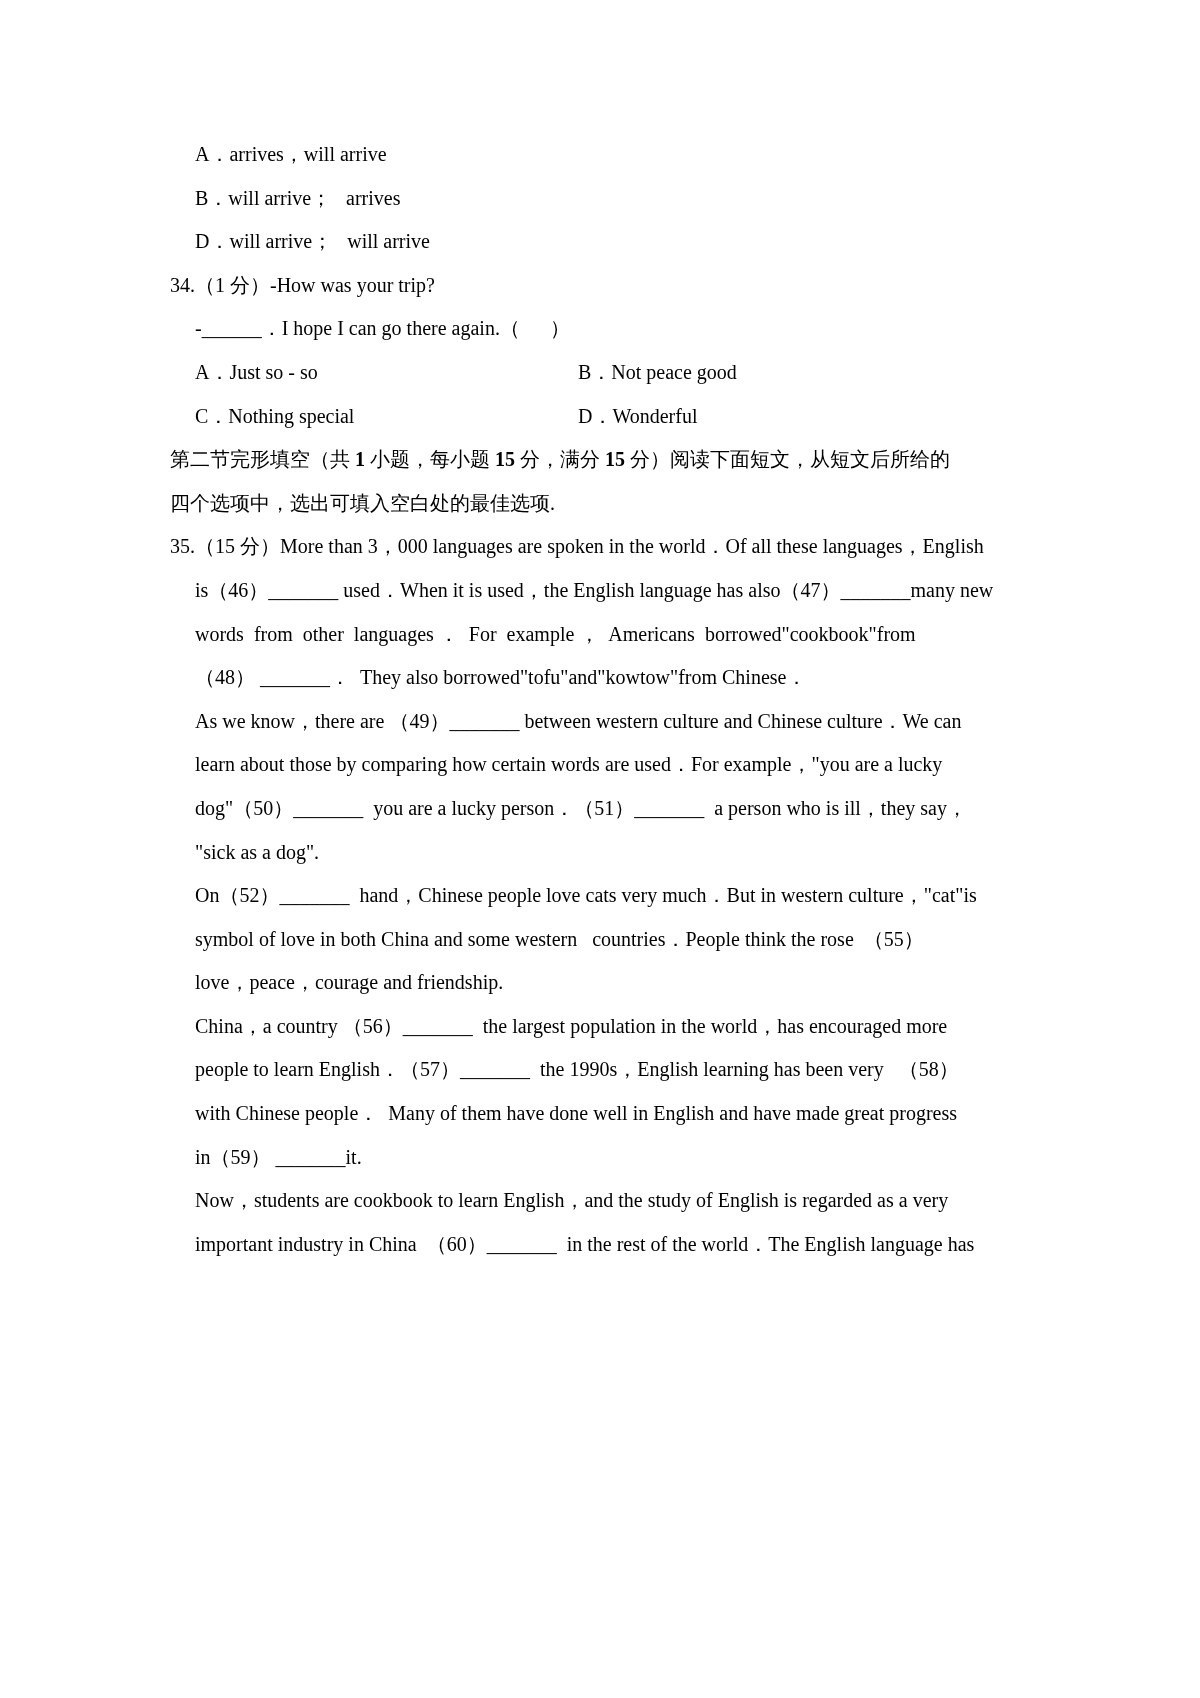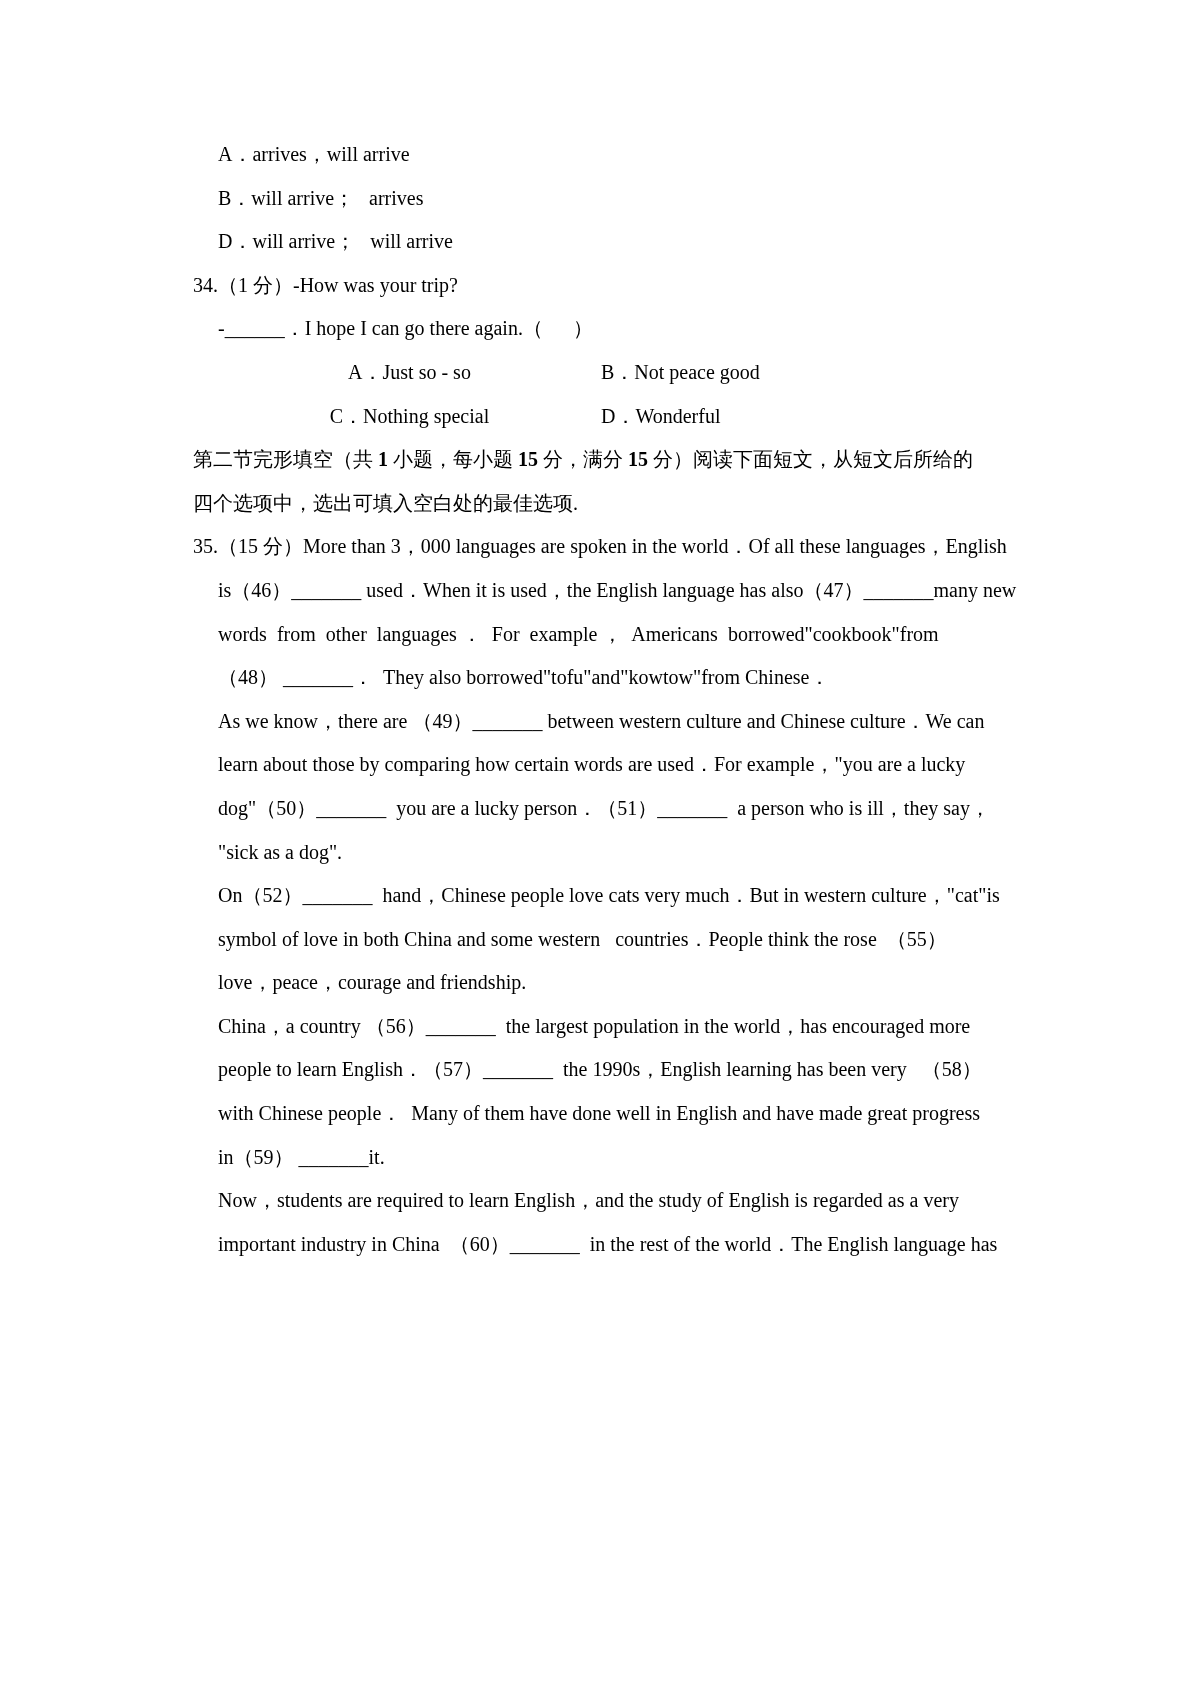--- a/index.html
+++ b/index.html
@@ -11,29 +11,28 @@
     font-family: "Liberation Serif", "DejaVu Serif", serif;
     font-size: 20px;
     position: relative;
     overflow: hidden;
   }
   .content {
     position: absolute;
     left: 170px;
     top: 133px;
     width: 790px;
-    margin-left: 23px;
   }
   .line {
     line-height: 43.6px;
     white-space: pre;
   }
   .indent { padding-left: 25px; }
   .opts-row { display: flex; }
-  .opts-row .cell-a { width: 383px; display: inline-block; text-align: center; }
+  .opts-row .cell-a { width: 383px; display: inline-block; }
   .bold { font-weight: bold; }
 </style>
 </head>
 <body>
 
 <div class="content">
 
   <div class="line indent">A．arrives，will arrive</div>
   <div class="line indent">B．will arrive；   arrives</div>
   <div class="line indent">D．will arrive；   will arrive</div>
@@ -64,16 +63,16 @@
 
   <div class="line indent">On（52）_______  hand，Chinese people love cats very much．But in western culture，"cat"is</div>
   <div class="line indent">symbol of love in both China and some western   countries．People think the rose  （55）</div>
   <div class="line indent">love，peace，courage and friendship.</div>
 
   <div class="line indent">China，a country （56）_______  the largest population in the world，has encouraged more</div>
   <div class="line indent">people to learn English．（57）_______  the 1990s，English learning has been very   （58）</div>
   <div class="line indent">with Chinese people．  Many of them have done well in English and have made great progress</div>
   <div class="line indent">in（59） _______it.</div>
 
-  <div class="line indent">Now，students are required to learn English，and the study of English is regarded as a very</div>
+  <div class="line indent">Now，students are cookbook to learn English，and the study of English is regarded as a very</div>
   <div class="line indent">important industry in China  （60）_______  in the rest of the world．The English language has</div>
 
 </div>
 
 </body></html>

